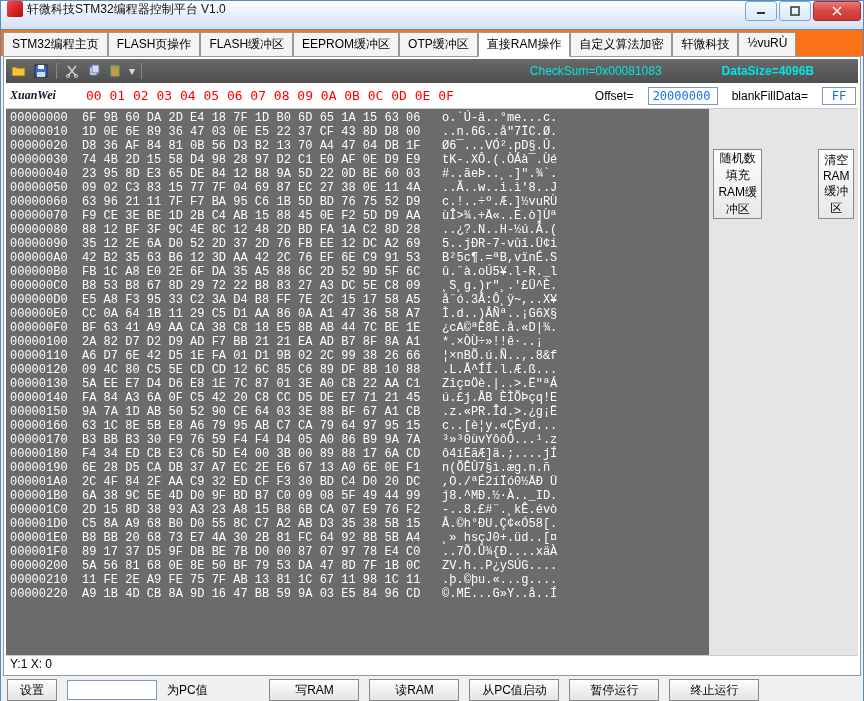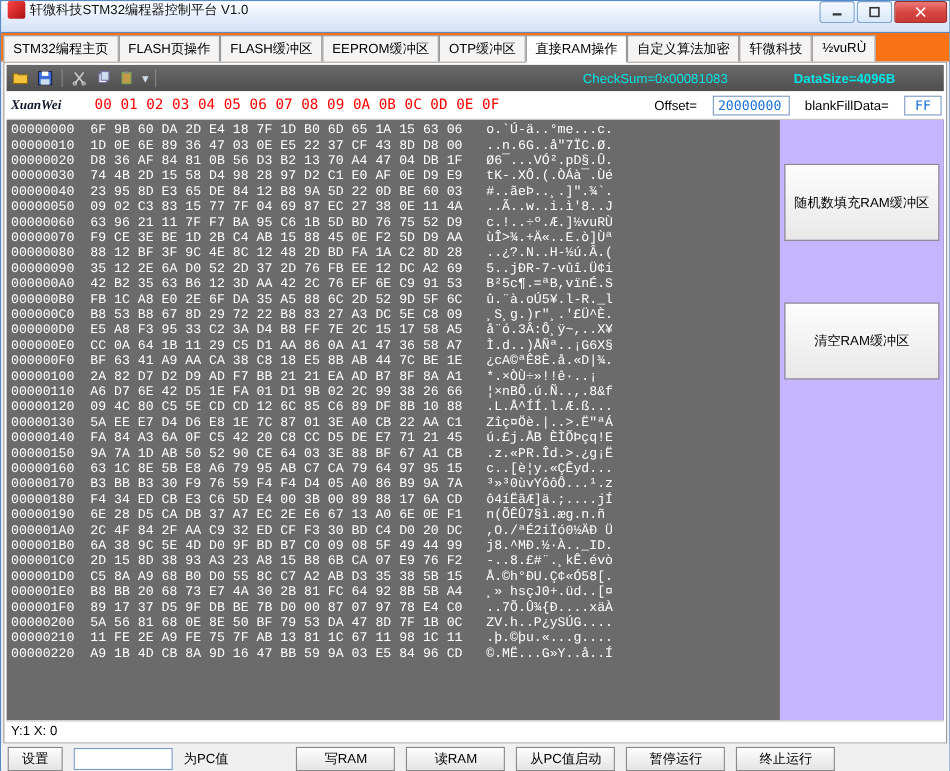--- a/index.html
+++ b/index.html
@@ -25,21 +25,21 @@
 .xw{color:#0f172a;font-family:"Times New Roman",serif;font-style:italic;font-size:12px;font-weight:bold;width:78px;padding-left:2px}
 .cols{color:#ff0000;font-family:Consolas,monospace;font-size:13px;letter-spacing:0}
 .offset-area{margin-left:auto;display:flex;align-items:center;gap:14px}
 .offset-area label{color:#000}
 .offset-area input{border:1px solid #7a9ac0;height:18px;padding:0 4px;font-family:Consolas,monospace;font-size:12px}
 .offset-area .off{width:70px;color:#1a6fd6;text-align:left}
 .offset-area .bfd{width:34px;color:#1a6fd6;text-align:center}
 .main{flex:1;display:flex;background:#6b6b6b;overflow:hidden}
 .hexwrap{flex:1;overflow-y:scroll;color:#fff}
 .hex{font-family:Consolas,"Courier New",monospace;font-size:12px;line-height:14px;white-space:pre;padding:2px 4px}
-.sidepane{width:149px;background:#c4b5fd;padding:40px 4px 0 4px;display:flex;flex-direction:column;gap:56px}
+.sidepane{width:149px;background:#e5e5e5;padding:40px 4px 0 4px;display:flex;flex-direction:row;gap:56px}
 .bigbtn{height:70px;background:linear-gradient(#fdfdfd,#e8e8e8);border:1px solid #888;display:flex;align-items:center;justify-content:center;text-align:center;font-size:12px;cursor:pointer}
 .yx{height:18px;background:#fff;padding:1px 4px;font-size:12px;border-top:1px solid #ccc}
 .bottom1{display:flex;align-items:center;height:28px;padding:4px 6px;gap:10px;background:#f0f0f0}
 .btn{height:22px;padding:0 10px;min-width:90px;border:1px solid #888;background:linear-gradient(#fdfdfd,#e4e4e4);cursor:pointer;font-size:12px}
 .pcin{width:90px;height:20px;border:1px solid #7a9ac0}
 ::-webkit-scrollbar{width:17px;background:#f0f0f0}
 ::-webkit-scrollbar-thumb{background:#c8c8c8;border:1px solid #999}
 ::-webkit-scrollbar-button{height:17px;background:#e8e8e8;border:1px solid #999}
 </style>
 </head>

